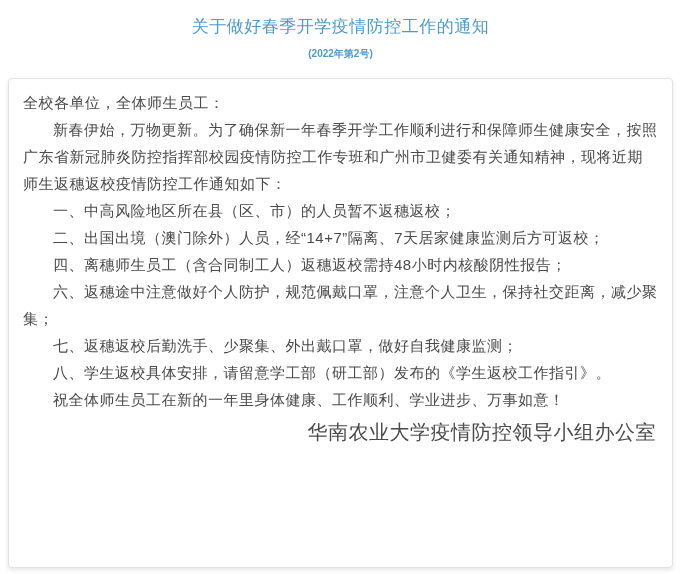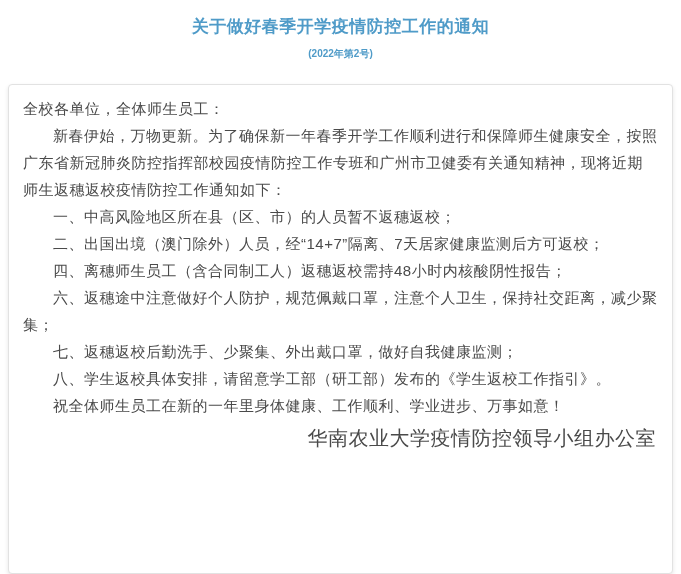--- a/index.html
+++ b/index.html
@@ -9,33 +9,33 @@
     background: #ffffff;
     font-family: "Liberation Sans", "DejaVu Sans", sans-serif;
     overflow: hidden;
   }
   .page { width: 681px; height: 574px; }
   .header { text-align: center; padding-top: 14px; }
   .notice-title {
     margin: 0;
     color: #4f9bc8;
     font-size: 17px;
-    font-weight: bold;
+    font-weight: normal;
     line-height: 26px;
     letter-spacing: 0.5px;
   }
   .notice-subtitle {
     margin: 4px 0 0 0;
     color: #4f9bc8;
     font-size: 10px;
     font-weight: bold;
     line-height: 20px;
   }
   .card {
-    margin: 20px 8px 0 8px;
+    margin: 14px 8px 0 8px;
     background: #ffffff;
     border: 1px solid #e2e2e2;
     border-radius: 4px;
     box-shadow: 0 2px 4px rgba(0,0,0,0.10);
     padding: 10px 14px 7px 14px;
     min-height: 490px;
   }
   .card p {
     margin: 0;
     font-size: 15px;

